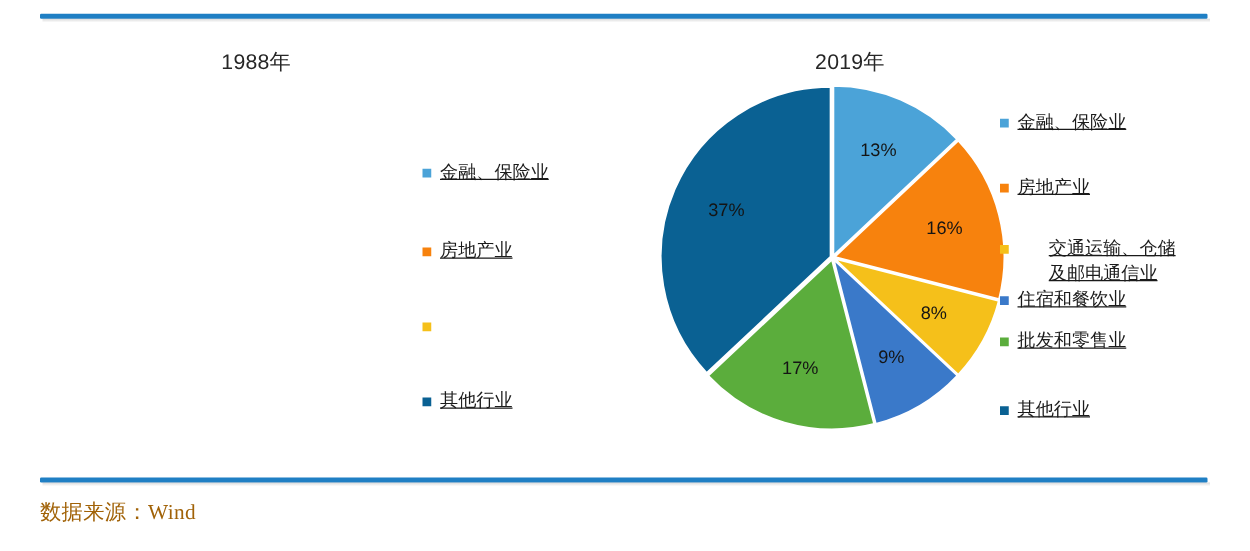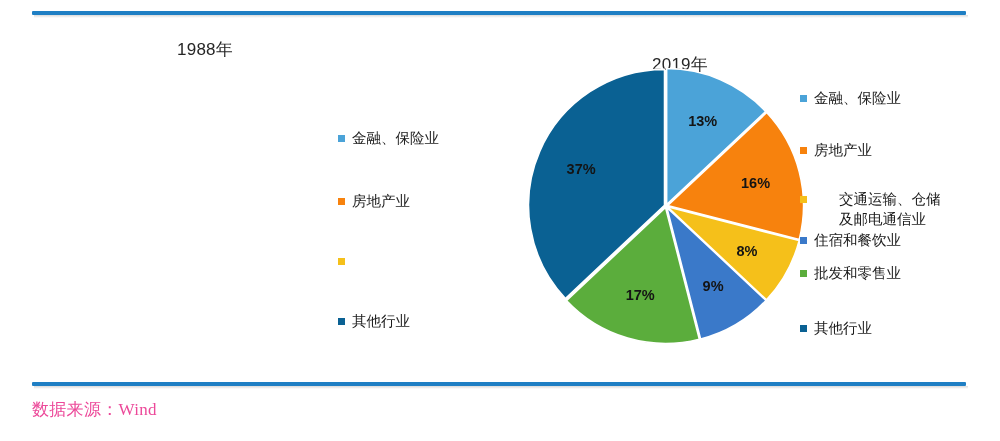--- a/index.html
+++ b/index.html
@@ -48,71 +48,72 @@
     position: absolute;
     top: 14px;
     width: 100%;
     text-align: center;
     font-size: 17px;
     font-weight: 400;
     color: #262626;
     letter-spacing: 0.2px;
   }
   .panel.p1 .chart-title { left: -60px; }
-  .panel.p2 .chart-title { left: -65px; margin-top: 15px; }
+  .panel.p2 .chart-title { left: -65px; }
 
   .pie-wrap { position: absolute; }
   .panel.p1 .pie-wrap { left: 47px;  top: 48px; }
   .panel.p2 .pie-wrap { left: 28px;  top: 44px; }
 
   .pie-label {
     position: absolute;
     font-size: 14.5px;
-    font-weight: 700;
+    font-weight: 400;
     color: #141414;
     white-space: nowrap;
     transform: translate(-50%, -50%);
     pointer-events: none;
   }
 
   .legend {
     position: absolute;
     top: 0;
   }
   .panel.p1 .legend { left: 318px; top: 73px; width: 175px; }
   .panel.p2 .legend { left: 300px; top: 43px; width: 190px; }
 
   .legend-item {
     display: flex;
     align-items: flex-start;
     gap: 7px;
     position: absolute;
     left: 0;
     width: 100%;
+    text-decoration: underline;
   }
   .legend-swatch {
     width: 7px;
     height: 7px;
     flex: 0 0 7px;
     margin-top: 6px;
   }
   .legend-label {
     font-size: 14.5px;
     line-height: 19.5px;
     color: #1b1b1b;
     white-space: pre-line;
   }
 
   .source {
     position: absolute;
     left: 32px;
     top: 398px;
     font-family: "Liberation Serif", "DejaVu Serif", serif;
     font-size: 17px;
-    color: #ec4899;
+    color: #a16207;
     letter-spacing: 0.3px;
   }
 </style>
 </head>
 <body>
 
 <div class="rule top"></div>
 
 <div class="panel p1">
   <div class="chart-title">1988年</div>

